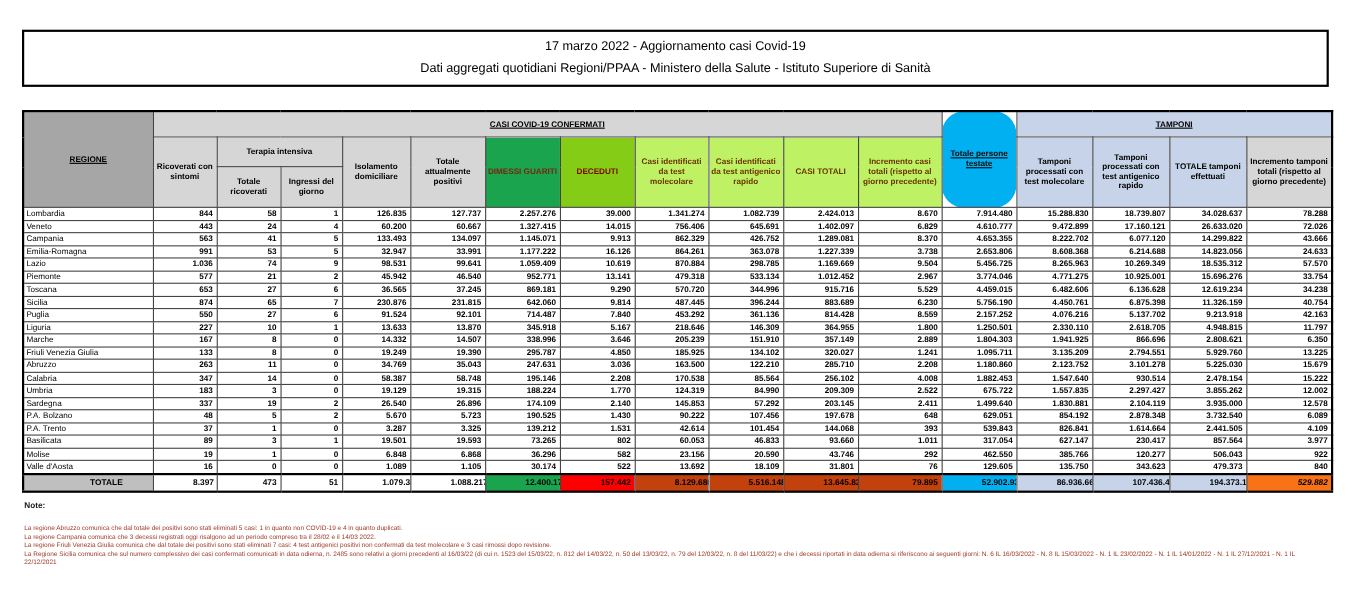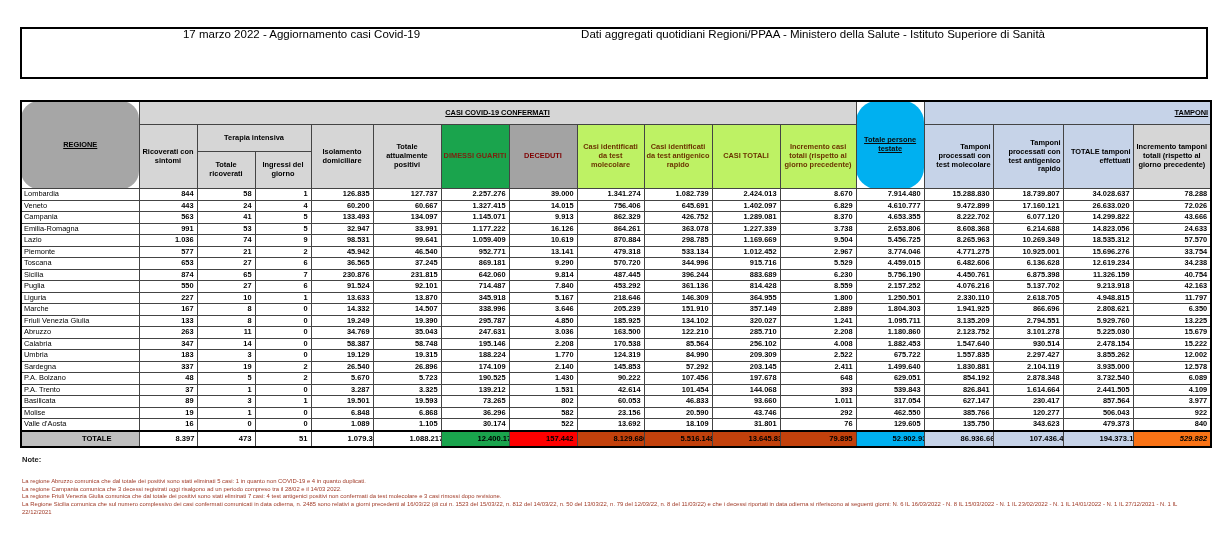--- a/index.html
+++ b/index.html
@@ -1,42 +1,42 @@
 <!DOCTYPE html>
 <html><head>
 <meta charset="utf-8">
 <style>
   html,body{margin:0;padding:0;background:#fff;}
   body{width:1230px;height:549px;position:relative;font-family:"Liberation Sans",sans-serif;color:#000;}
 
   .title-box{
     position:absolute;left:20px;top:27px;width:1184px;height:48px;
     border:2px solid #000;background:#fff;
-    display:flex;flex-direction:row;justify-content:space-evenly;
+    display:flex;flex-direction:column;justify-content:space-evenly;
     text-align:center;font-size:11.5px;line-height:1;
   }
 
   table.covid{
     position:absolute;left:20px;top:100px;width:1190px;
     border-collapse:collapse;table-layout:fixed;
     border:2px solid #000;
   }
   .covid th,.covid td{border:1px solid #444;overflow:hidden;}
   .covid thead th{
     font-size:7.4px;font-weight:bold;text-align:center;vertical-align:middle;
     padding:1px 2px;line-height:1.2;background:#d6d6d6;
   }
   .covid thead tr.grp th{height:20px;text-decoration:underline;}
   .covid thead tr.sub th{height:60px;}
-  .covid thead th.regione{background:#a6a6a6;border-radius:18px;}
+  .covid thead th.regione{background:#a6a6a6;}
   .covid thead th.hdr-green{background:#1aa44d;color:#7b2410;}
-  .covid thead th.hdr-red{background:#a3a3a3;color:#7f0000;}
+  .covid thead th.hdr-red{background:#84cc16;color:#7f0000;}
   .covid thead th.hdr-yellow{background:#bef264;color:#6b3400;}
   .covid thead th.hdr-cyan{background:#00b0f0;color:#0a0a0a;border-radius:21px;}
-  .covid thead th.hdr-blue{background:#c6d3e8;color:#000;text-align:right;}
+  .covid thead th.hdr-blue{background:#c6d3e8;color:#000;}
   .covid thead th.hdr-gray{background:#d6d6d6;}
 
   .covid tbody td{
     font-size:7.4px;height:10.5px;line-height:10.5px;
     padding:0 3px;white-space:nowrap;background:#fff;
   }
   .covid tbody td.num{text-align:right;font-weight:bold;}
   .covid tbody td.region{text-align:left;font-weight:normal;padding-left:2px;}
 
   .covid tbody tr.total td{

